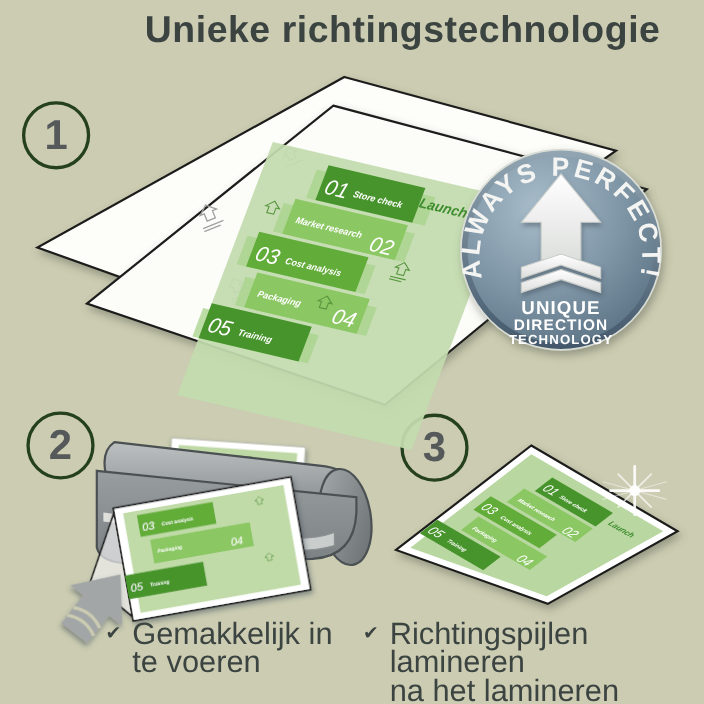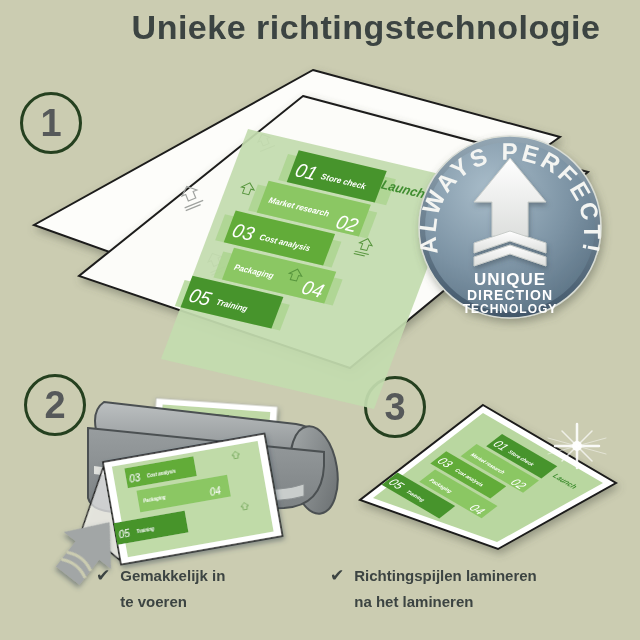--- a/index.html
+++ b/index.html
@@ -17,21 +17,21 @@
     width:56px;height:56px;border-radius:50%;
     border:3px solid #25401f;color:#56595a;
     display:flex;align-items:center;justify-content:center;
     font-size:38px;font-weight:bold;background:transparent;
   }
   #step1-circle{left:20px;top:92px;}
   #step2-circle{left:24px;top:374px;}
   #step3-circle{left:364px;top:376px;}
   .check-item{display:flex;align-items:flex-start;color:#3c4442;}
   .check-glyph{font-size:17px;line-height:26px;margin-right:10px;color:#3c4442;}
-  .check-text{font-size:15px;line-height:26px;font-weight:bold;}
+  .check-text{font-size:28px;line-height:26px;font-weight:normal;}
   #check-left{left:96px;top:563px;}
   #check-right{left:330px;top:563px;}
   svg text{font-family:"Liberation Sans",sans-serif;}
   .panel-num{fill:#ffffff;font-style:italic;}
   .panel-label{fill:#ffffff;font-weight:bold;font-style:italic;}
   .launch-label{fill:#3f8d2f;font-weight:bold;font-style:italic;}
   .badge-arc{fill:#f4f5f2;font-weight:bold;letter-spacing:3px;}
   .badge-line{fill:#ffffff;font-weight:bold;text-anchor:middle;letter-spacing:1px;}
   .wm{stroke:#9fa29f;fill:none;stroke-width:1.2;}
   .wm-green{stroke:#57953d;fill:none;stroke-width:1.2;}

